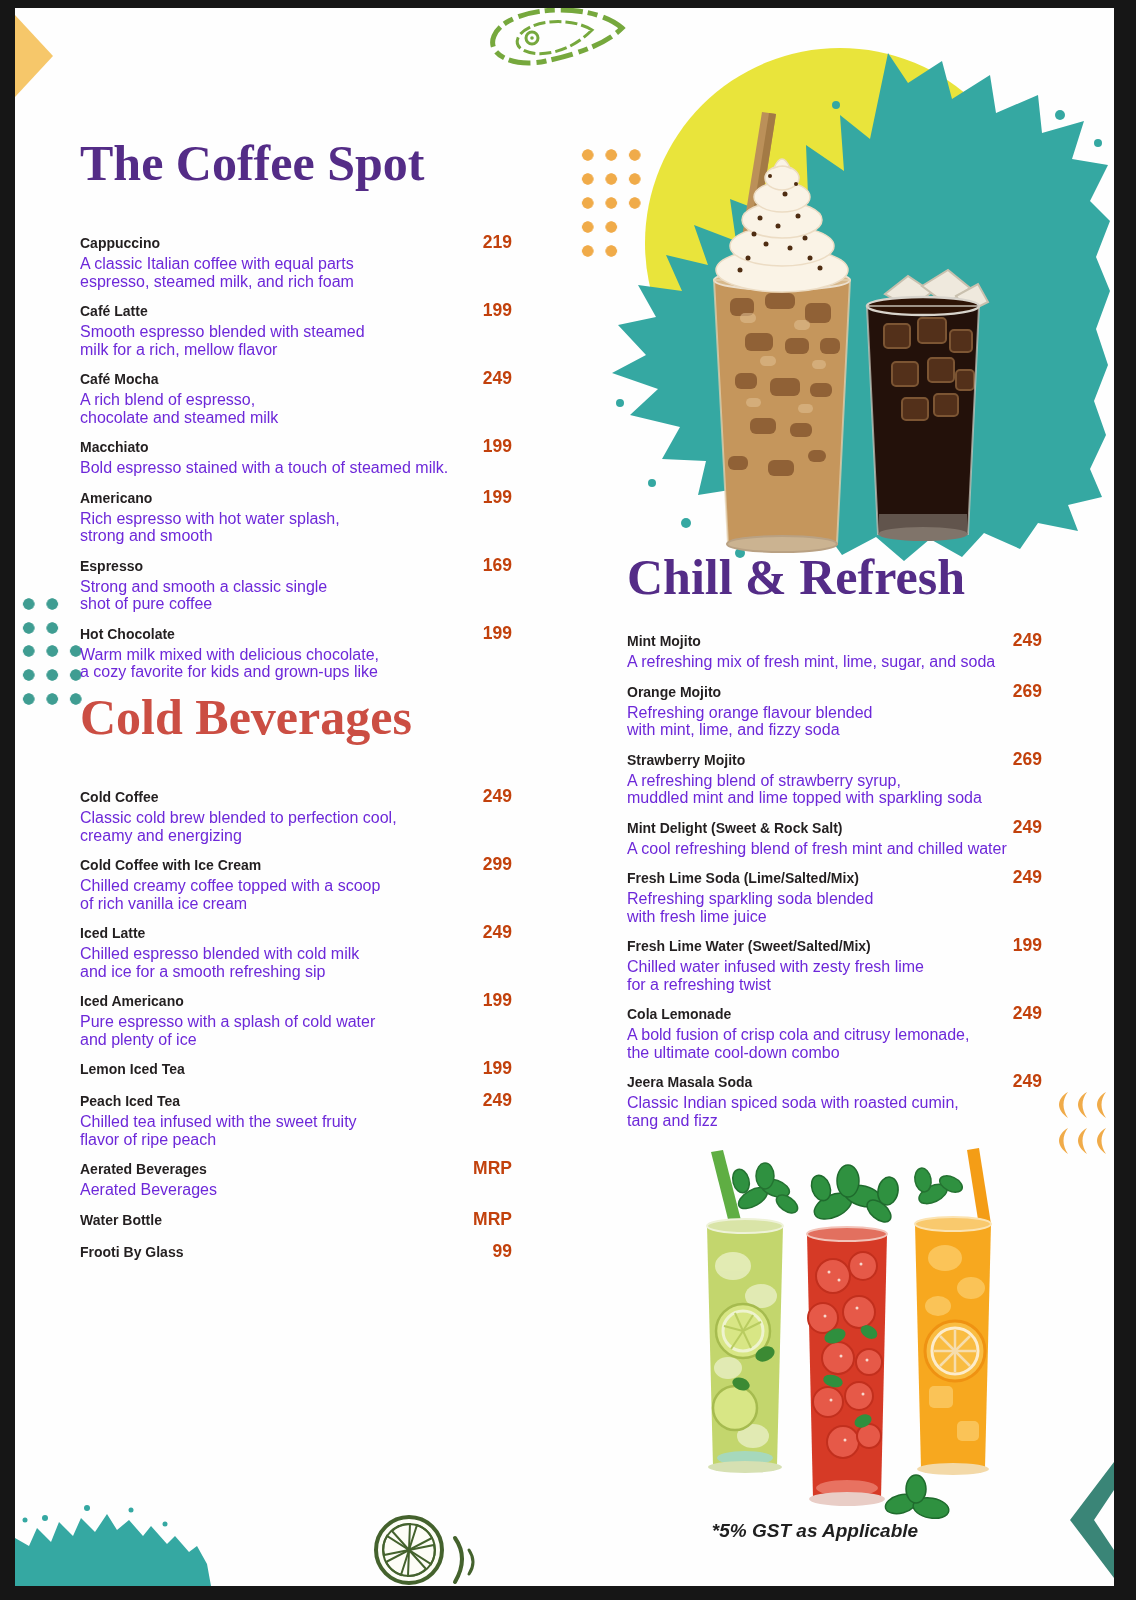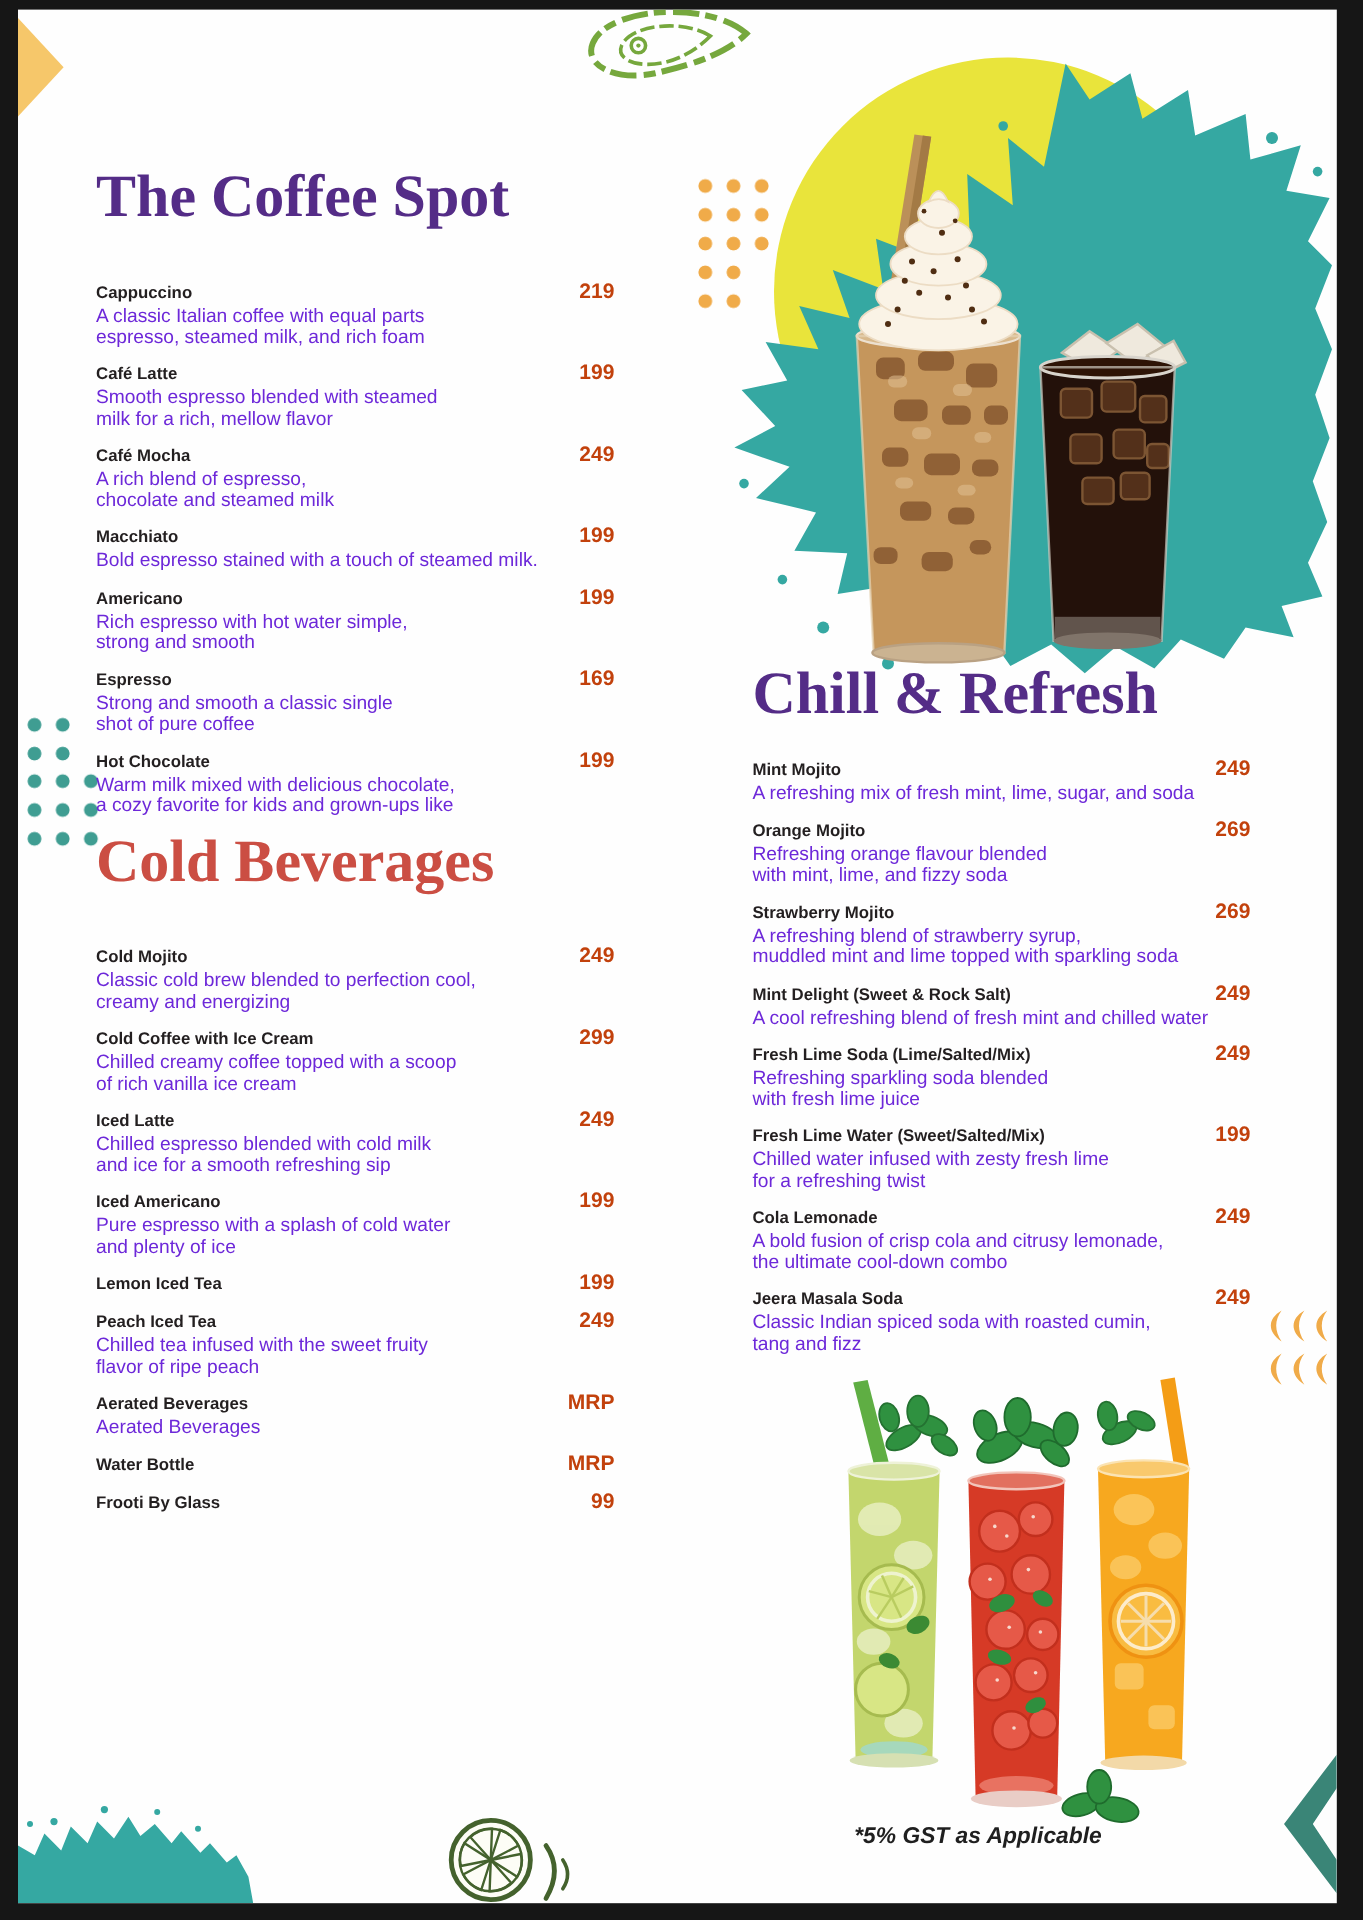--- a/index.html
+++ b/index.html
@@ -359,21 +359,21 @@
             <span class="item-name">Macchiato</span>
             <span class="item-price">199</span>
           </div>
           <div class="item-desc">Bold espresso stained with a touch of steamed milk.</div>
         </div>
         <div class="menu-item">
           <div class="item-head">
             <span class="item-name">Americano</span>
             <span class="item-price">199</span>
           </div>
-          <div class="item-desc">Rich espresso with hot water simple,
+          <div class="item-desc">Rich espresso with hot water splash,
 strong and smooth</div>
         </div>
         <div class="menu-item">
           <div class="item-head">
             <span class="item-name">Espresso</span>
             <span class="item-price">169</span>
           </div>
           <div class="item-desc">Strong and smooth a classic single
 shot of pure coffee</div>
         </div>
@@ -384,21 +384,21 @@
           </div>
           <div class="item-desc">Warm milk mixed with delicious chocolate,
 a cozy favorite for kids and grown-ups like</div>
         </div>
       </div>
 
     <div class="menu-section" id="section-cold">
       <h1 class="menu-title" style="color: rgb(203, 78, 67);">Cold Beverages</h1>
     <div class="menu-item">
           <div class="item-head">
-            <span class="item-name">Cold Mojito</span>
+            <span class="item-name">Cold Coffee</span>
             <span class="item-price">249</span>
           </div>
           <div class="item-desc">Classic cold brew blended to perfection cool,
 creamy and energizing</div>
         </div>
         <div class="menu-item">
           <div class="item-head">
             <span class="item-name">Cold Coffee with Ice Cream</span>
             <span class="item-price">299</span>
           </div>

